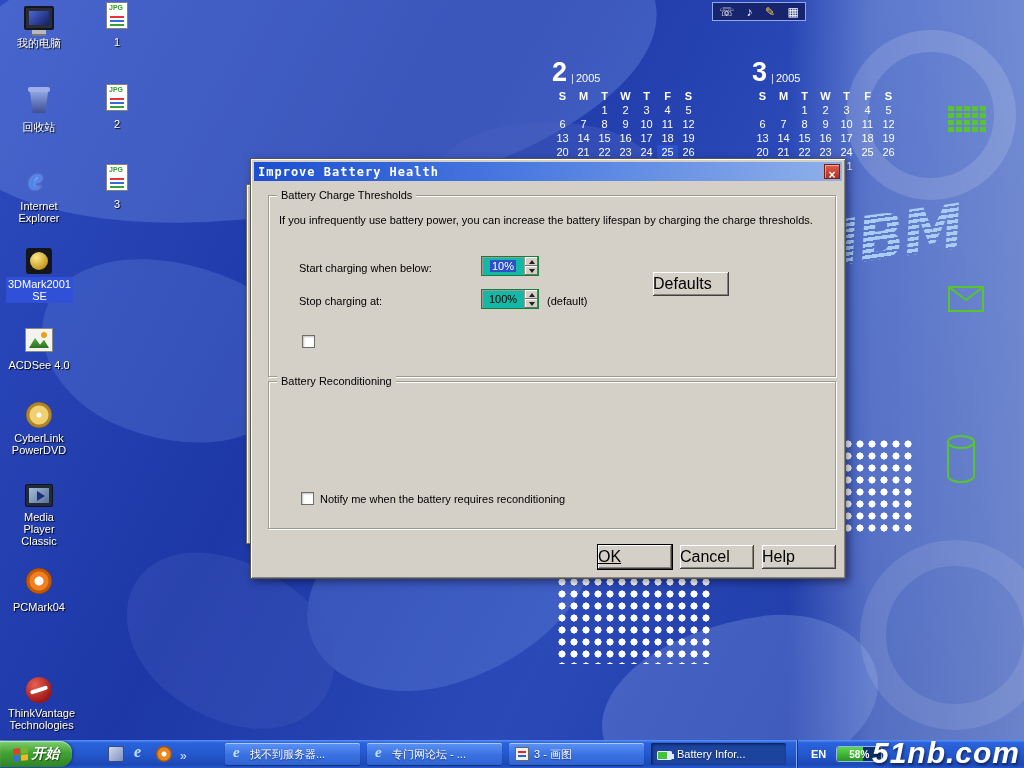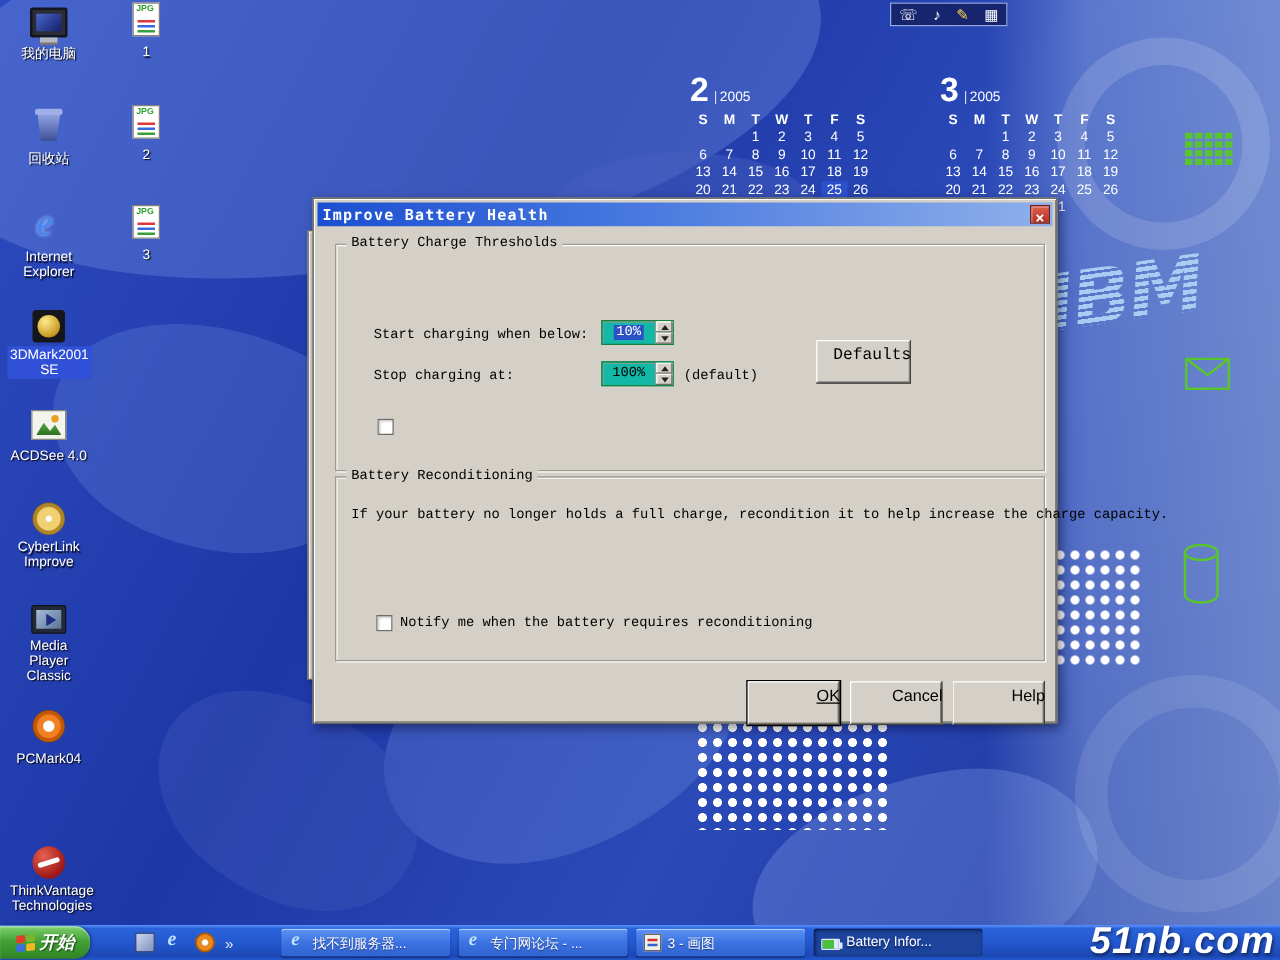--- a/index.html
+++ b/index.html
@@ -110,40 +110,40 @@
   
   .dialog { position:absolute; left:210px; top:158px; width:596px; height:421px; z-index:10;
     background:#d4d0c8; border:1px solid #55554d; padding:3px;
     box-shadow:inset 1px 1px 0 #ffffff, inset -1px -1px 0 #84827a, 3px 3px 8px rgba(0,0,25,.45);margin-left:40px; }
   .titlebar { position:relative; height:19px;
     background:linear-gradient(90deg,#1b4fd0 0%,#4a7ae0 45%,#8fb0ea 100%); display:flex; align-items:center; }
   .title-text { color:#fff; font:bold 12px "DejaVu Sans Mono",monospace; letter-spacing:1px; padding-left:4px; }
   .titlebar .red-close { position:absolute; right:2px; top:2px; }
   .dlg-body { position:relative; height:396px; font-size:11px; color:#000; }
 
-  .groupbox { position:absolute; border:1px solid #9b9b8f; box-shadow:1px 1px 0 #ffffff, inset 1px 1px 0 #ffffff;font-family:Liberation Mono, monospace; }
+  .groupbox { position:absolute; border:1px solid #9b9b8f; box-shadow:1px 1px 0 #ffffff, inset 1px 1px 0 #ffffff; }
   .grp-label { position:absolute; top:-7px; left:8px; background:#d4d0c8; padding:0 4px; font-size:11px; white-space:nowrap; }
   .grp-desc { position:absolute; white-space:nowrap; font-size:11px; }
 
   .g1 { left:14px; top:14px; width:568px; height:182px; }
   .g2 { left:14px; top:200px; width:568px; height:148px; }
 
   .fld-label { position:absolute; white-space:nowrap; }
 
   .spinner { position:absolute; width:58px; height:20px; display:flex;
     background:#14b8a6; border:1px solid #15803d; box-shadow:inset 1px 1px 0 #9a9a90; }
   .spin-field { flex:1; text-align:center; line-height:18px; font-size:11px; overflow:hidden; }
   .sel-val { background:#2b50c8; color:#fff; padding:0 2px; }
   .spin-btns { width:14px; display:flex; flex-direction:column; border-left:1px solid #9a9a90; }
   .spin-btn { flex:1; background:#d4d0c8; box-shadow:inset -1px -1px 0 #6e6e64, inset 1px 1px 0 #fff;
     display:flex; align-items:center; justify-content:center; cursor:default; }
   .tri-up { width:0; height:0; border-left:3px solid transparent; border-right:3px solid transparent; border-bottom:4px solid #21211c; }
   .tri-down { width:0; height:0; border-left:3px solid transparent; border-right:3px solid transparent; border-top:4px solid #21211c; }
 
-  .w-btn { position:absolute; height:35px; background:#d4d0c8; font-size:13px; text-align:right; line-height:23px;
+  .w-btn { position:absolute; height:24px; background:#d4d0c8; font-size:16px; text-align:left; line-height:23px;
     box-shadow:inset -1px -1px 0 #404040, inset 1px 1px 0 #ffffff, inset -2px -2px 0 #84827a; cursor:default; white-space:nowrap; }
   .w-btn.default { box-shadow:0 0 0 1px #000, inset -1px -1px 0 #404040, inset 1px 1px 0 #ffffff, inset -2px -2px 0 #84827a;text-decoration:underline; }
 
   .cbx { position:absolute; width:13px; height:13px; background:#fff; border:1px solid #6e6e64;
     box-shadow:inset 1px 1px 2px rgba(0,0,0,.25); cursor:default; }
   .cbx-label { position:absolute; white-space:nowrap; cursor:default; }
 
   
   .taskbar { position:absolute; left:0; bottom:0; width:1024px; height:28px; z-index:20;
     background:linear-gradient(180deg,#5a93ff 0%,#2a63da 10%,#2458cf 50%,#1c48b4 88%,#2458cf 100%); }
@@ -364,21 +364,21 @@
 <div class="dicon" style="top:248px">
   <div class="ico ico-3dmark"></div>
   <div class="dlabel sel">3DMark2001 SE</div>
 </div>
 <div class="dicon" style="top:328px">
   <div class="ico ico-acdsee"></div>
   <div class="dlabel">ACDSee 4.0</div>
 </div>
 <div class="dicon" style="top:402px">
   <div class="ico ico-powerdvd"></div>
-  <div class="dlabel">CyberLink Improve</div>
+  <div class="dlabel">CyberLink PowerDVD</div>
 </div>
 <div class="dicon" style="top:484px">
   <div class="ico ico-mpc"></div>
   <div class="dlabel">Media Player Classic</div>
 </div>
 <div class="dicon" style="top:568px">
   <div class="ico ico-pcmark"></div>
   <div class="dlabel">PCMark04</div>
 </div>
 <div class="dicon" style="top:677px">
@@ -411,20 +411,21 @@
 
 <div class="dialog">
   <div class="titlebar">
     <span class="title-text">Improve Battery Health</span>
     <span class="red-close"></span>
   </div>
   <div class="dlg-body">
 
     <div class="groupbox g1">
       <span class="grp-label">Battery Charge Thresholds</span>
+      <div class="grp-desc" style="left:10px;top:18px">If you infrequently use battery power, you can increase the battery lifespan by charging the charge thresholds.</div>
 
       <span class="fld-label" style="left:30px;top:66px">Start charging when below:</span>
       <span class="spinner" style="left:212px;top:60px">
         <span class="spin-field"><span class="sel-val">10%</span></span>
         <span class="spin-btns">
           <span class="spin-btn">
               <i class="tri-up"></i>
             </span>
           <span class="spin-btn">
               <i class="tri-down"></i>
@@ -446,21 +447,20 @@
       </span>
       <span class="fld-label" style="left:278px;top:99px">(default)</span>
 
       <span class="w-btn" style="left:384px;top:76px;width:76px">Defaults</span>
 
       <span class="cbx" style="left:33px;top:139px"></span>
     </div>
 
     <div class="groupbox g2">
       <span class="grp-label">Battery Reconditioning</span>
-      <div class="grp-desc" style="left:12px;top:24px">If your battery no longer holds a full charge, recondition it to help increase the charge capacity.</div>
 
 
       <span class="cbx" style="left:32px;top:110px"></span>
       <span class="cbx-label" style="left:51px;top:111px">Notify me when the battery requires reconditioning</span>
     </div>
 
     <span class="w-btn default" style="left:344px;top:364px;width:74px">OK</span>
     <span class="w-btn" style="left:426px;top:364px;width:74px">Cancel</span>
     <span class="w-btn" style="left:508px;top:364px;width:74px">Help</span>
   </div>
@@ -494,15 +494,22 @@
   </div>
   <div class="task-btn" style="left:509px">
     <span class="ti ti-paint"></span>
     <span class="task-label">3 - 画图</span>
   </div>
   <div class="task-btn active" style="left:651px">
     <span class="ti ti-battery"></span>
     <span class="task-label">Battery Infor...</span>
   </div>
 
+  <div class="tray">
+    <span class="tray-lang">EN</span>
+    <span class="battery-pill">
+      <span class="battery-fill"></span>
+      <span class="battery-text">58%</span>
+    </span>
+  </div>
 </div>
 
 <div class="watermark">51nb.com</div>
 
 </body></html>

